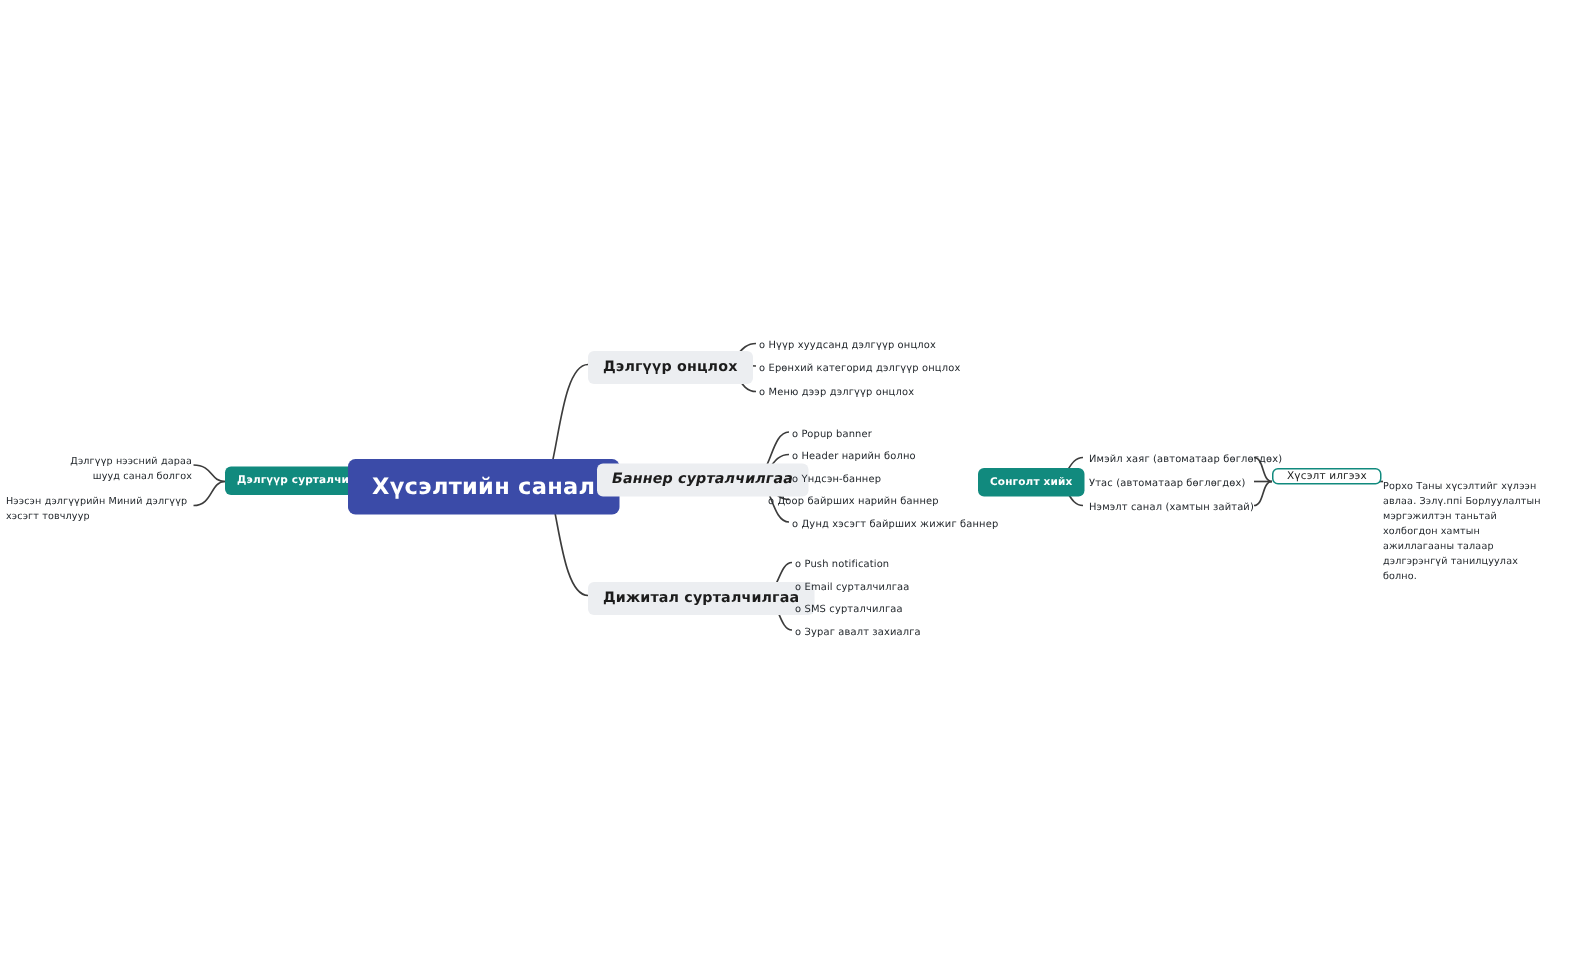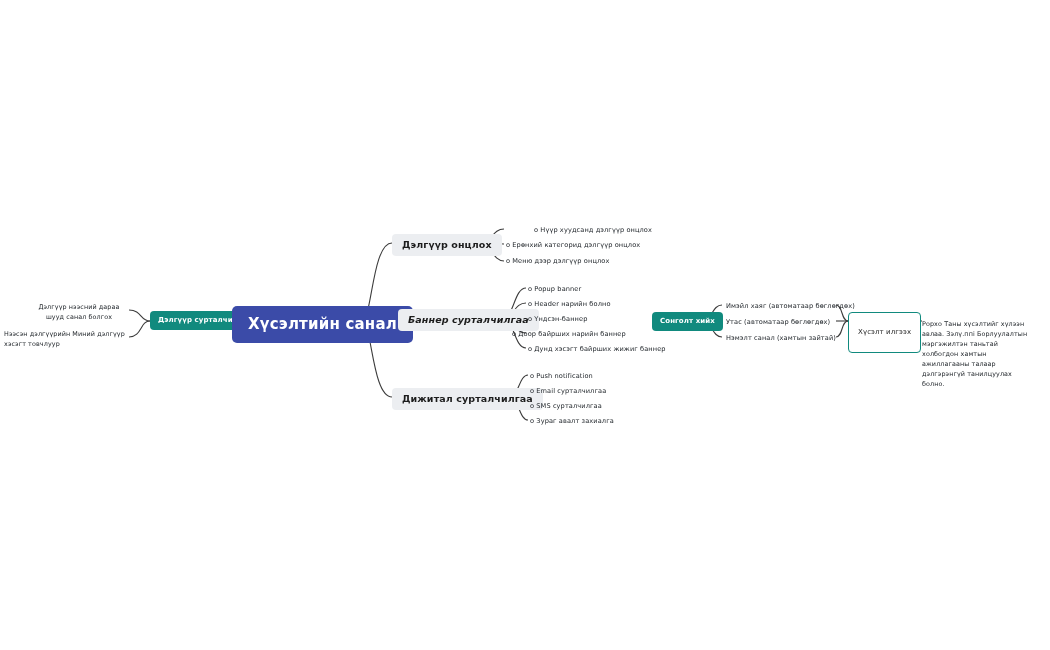--- a/index.html
+++ b/index.html
@@ -58,40 +58,40 @@
     padding: 5px 8px;
     letter-spacing: .1px;
   }
   
   .teal-outline-node {
     background: #ffffff;
     color: #1c1c1c;
     font-size: 7px;
     border: 1px solid #118a7e;
     border-radius: 4px;
-    padding: 15px 9px;
+    padding: 0 9px;
     letter-spacing: .1px;
   }
   
   .leaf {
     position: absolute;
     font-size: 6.6px;
     color: #23282d;
     white-space: nowrap;
     letter-spacing: .1px;
   }
   
   .note {
     position: absolute;
     font-size: 6.4px;
     color: #23282d;
     line-height: 1.55;
     letter-spacing: .1px;
   }
-  .note.center { text-align: center; }
+  .note.center { text-align: right; }
 </style>
 </head>
 <body>
 
 <div id="canvas">
 
   <svg id="wires" viewBox="0 0 1050 650">
     <g fill="none" stroke="#3c3c3c" stroke-width="1.1">
 
       <path d="M362 321 C 372 321, 372 243, 392 243"></path>
@@ -131,21 +131,21 @@
   </svg>
 
   <div class="note center" style="left:30px; top:303px; width:98px;">Дэлгүүр нээсний дараа  шууд санал болгох</div>
   <div class="note" style="left:4px; top:330px; width:124px;">Нээсэн дэлгүүрийн Миний дэлгүүр хэсэгт товчлуур</div>
 
   <div class="node teal-node" style="left:150px; top:311px;">Дэлгүүр сурталчилах</div>
 
   <div class="node root-node" style="left:232px; top:306px;">Хүсэлтийн санал</div>
 
   <div class="node branch-node" style="left:392px; top:234px;">Дэлгүүр онцлох</div>
-  <div class="leaf" style="left:534px; top:226px;">о Нүүр хуудсанд дэлгүүр онцлох</div>
+  <div class="leaf" style="left:506px; top:226px;">о Нүүр хуудсанд дэлгүүр онцлох</div>
   <div class="leaf" style="left:506px; top:241px;">о Ерөнхий категорид дэлгүүр онцлох</div>
   <div class="leaf" style="left:506px; top:257px;">о Меню дээр дэлгүүр онцлох</div>
 
   <div class="node branch-node" style="left:398px; top:309px;font-style:italic;">Баннер сурталчилгаа</div>
   <div class="leaf" style="left:528px; top:285px;">о Popup banner</div>
   <div class="leaf" style="left:528px; top:300px;">о Header нарийн болно</div>
   <div class="leaf" style="left:528px; top:315px;">о Үндсэн-баннер</div>
   <div class="leaf" style="left:512px; top:330px;">о Доор байрших нарийн баннер</div>
   <div class="leaf" style="left:528px; top:345px;">о Дунд хэсэгт байрших жижиг баннер</div>
 

